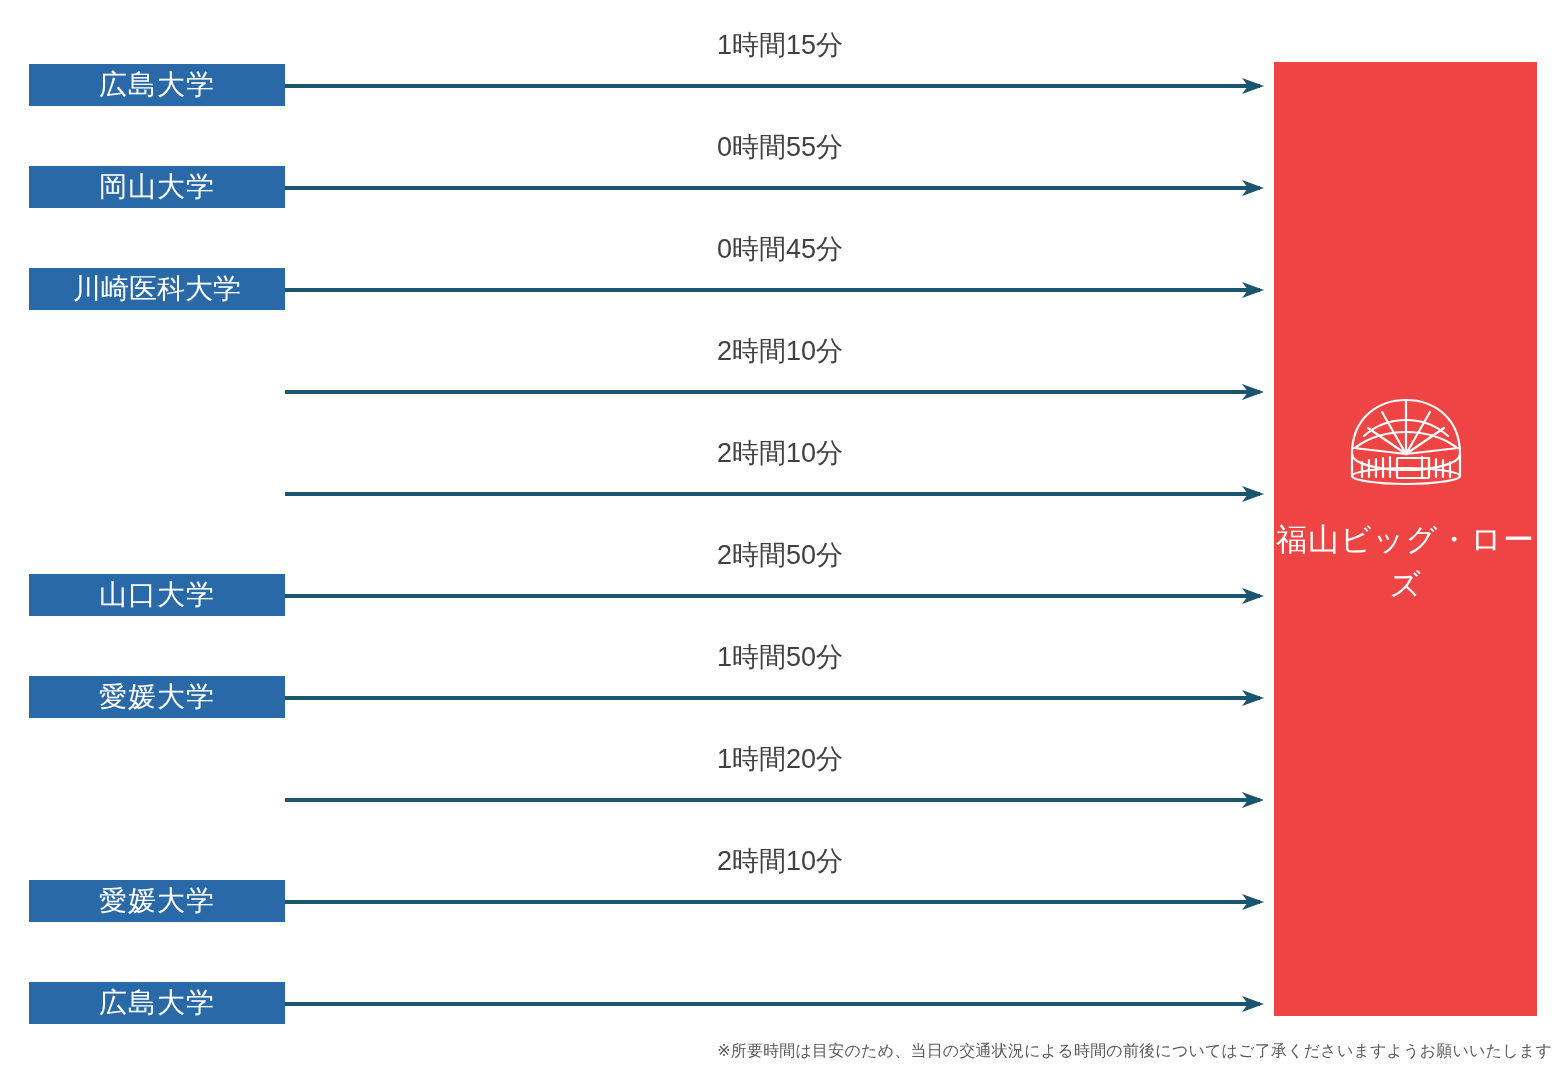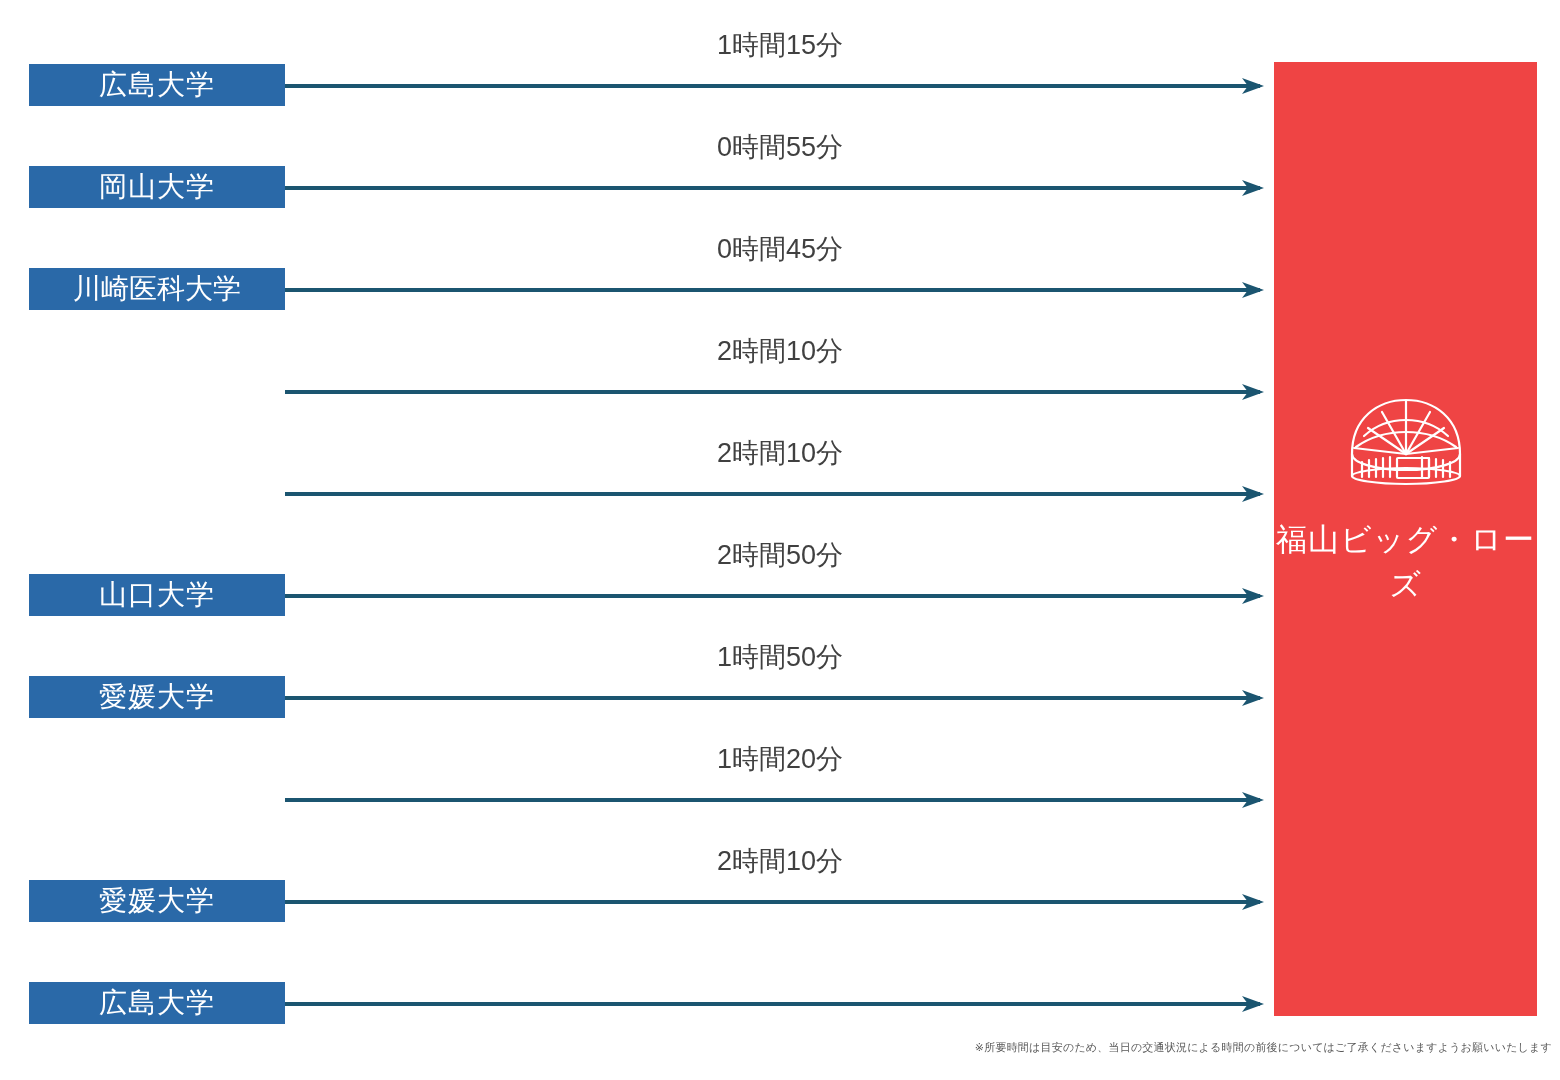--- a/index.html
+++ b/index.html
@@ -111,21 +111,21 @@
     line-height: 1.45;
     letter-spacing: 1px;
   }
 
   
   #footer-note {
     position: absolute;
     right: 8px;
     top: 1041px;
     color: #595959;
-    font-size: 11px;
+    font-size: 16px;
     line-height: 1.2;
     white-space: nowrap;
     letter-spacing: 0.2px;
   }
 </style>
 </head>
 <body>
 
 <div id="diagram">
 

